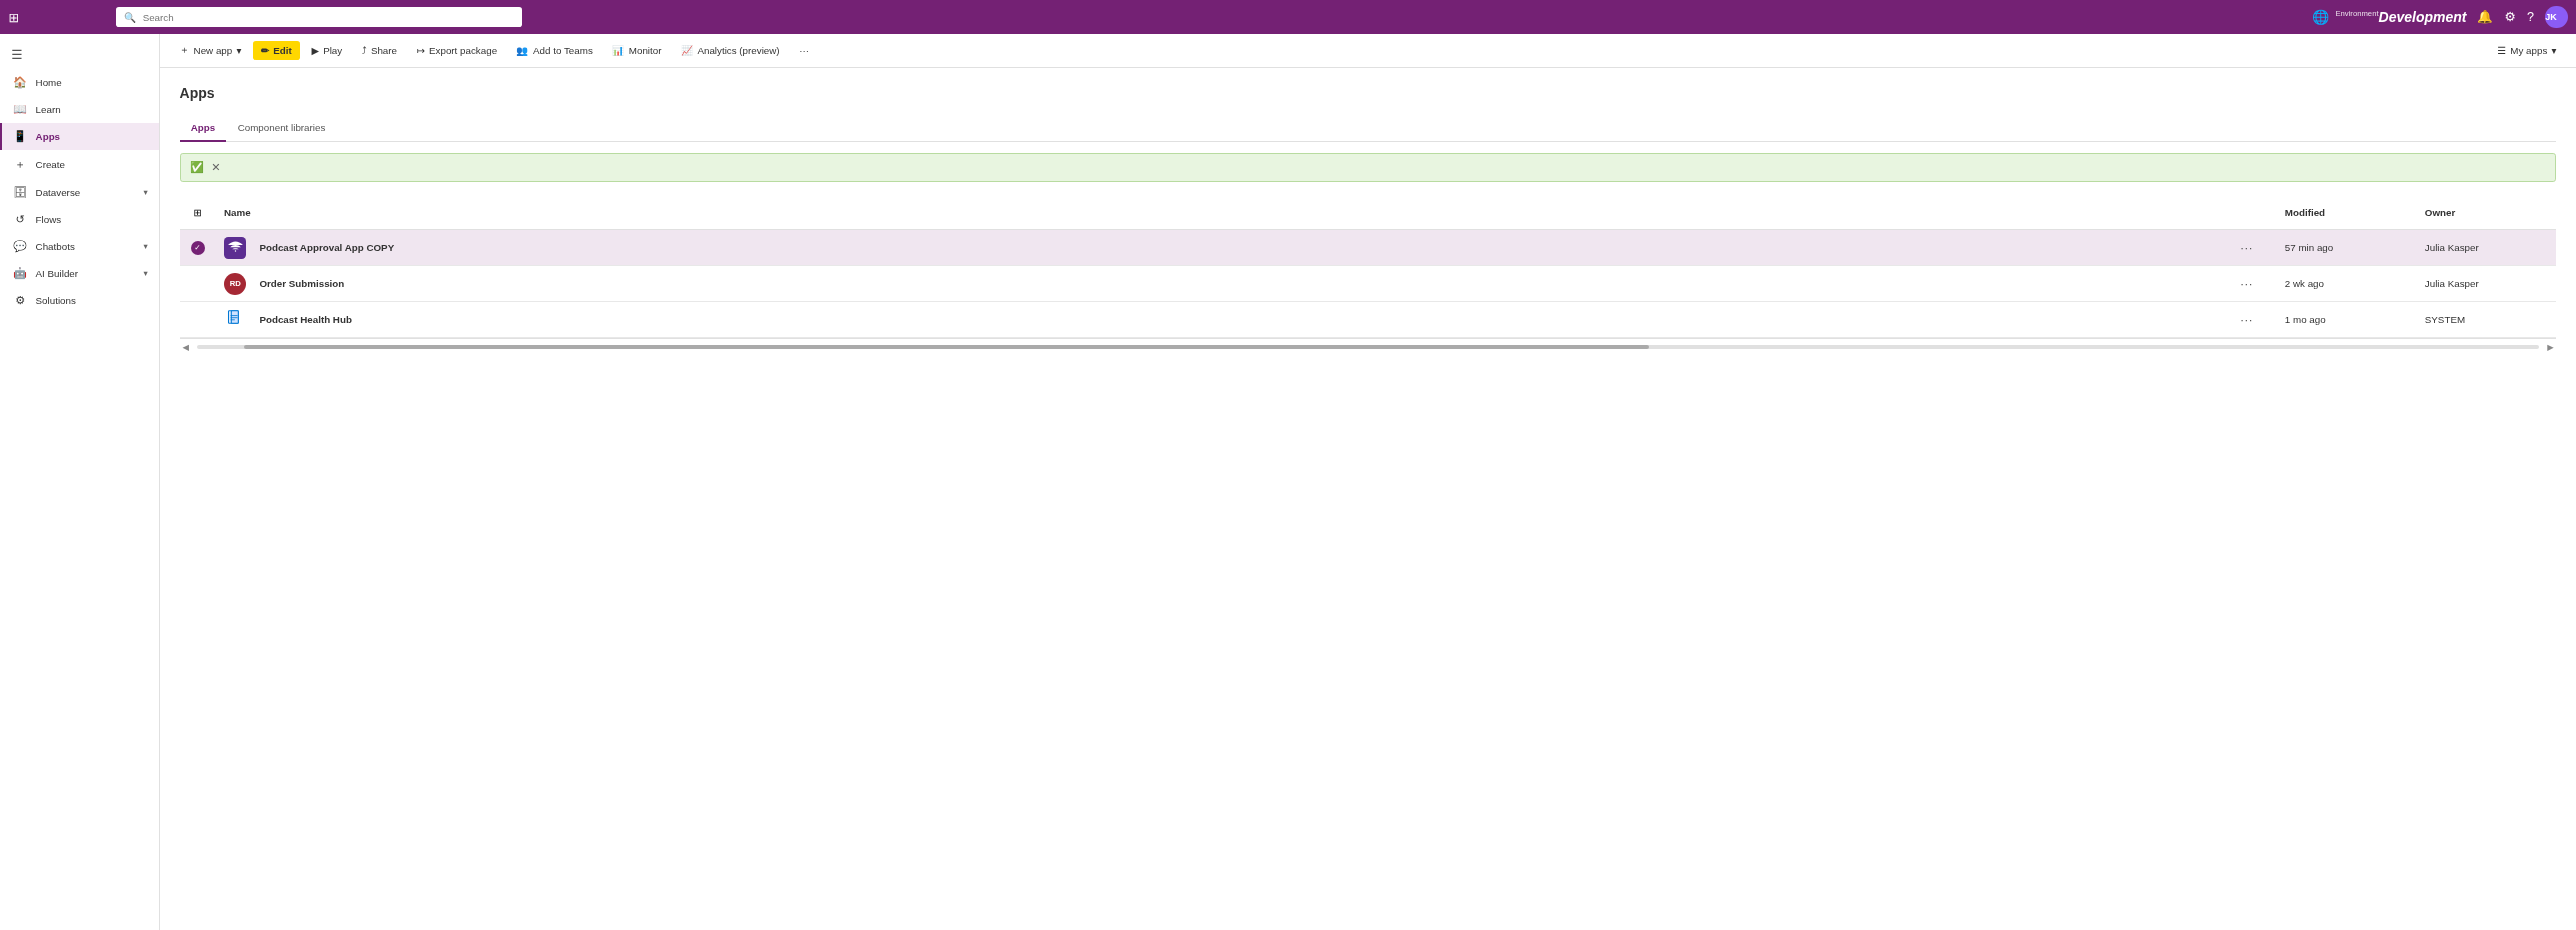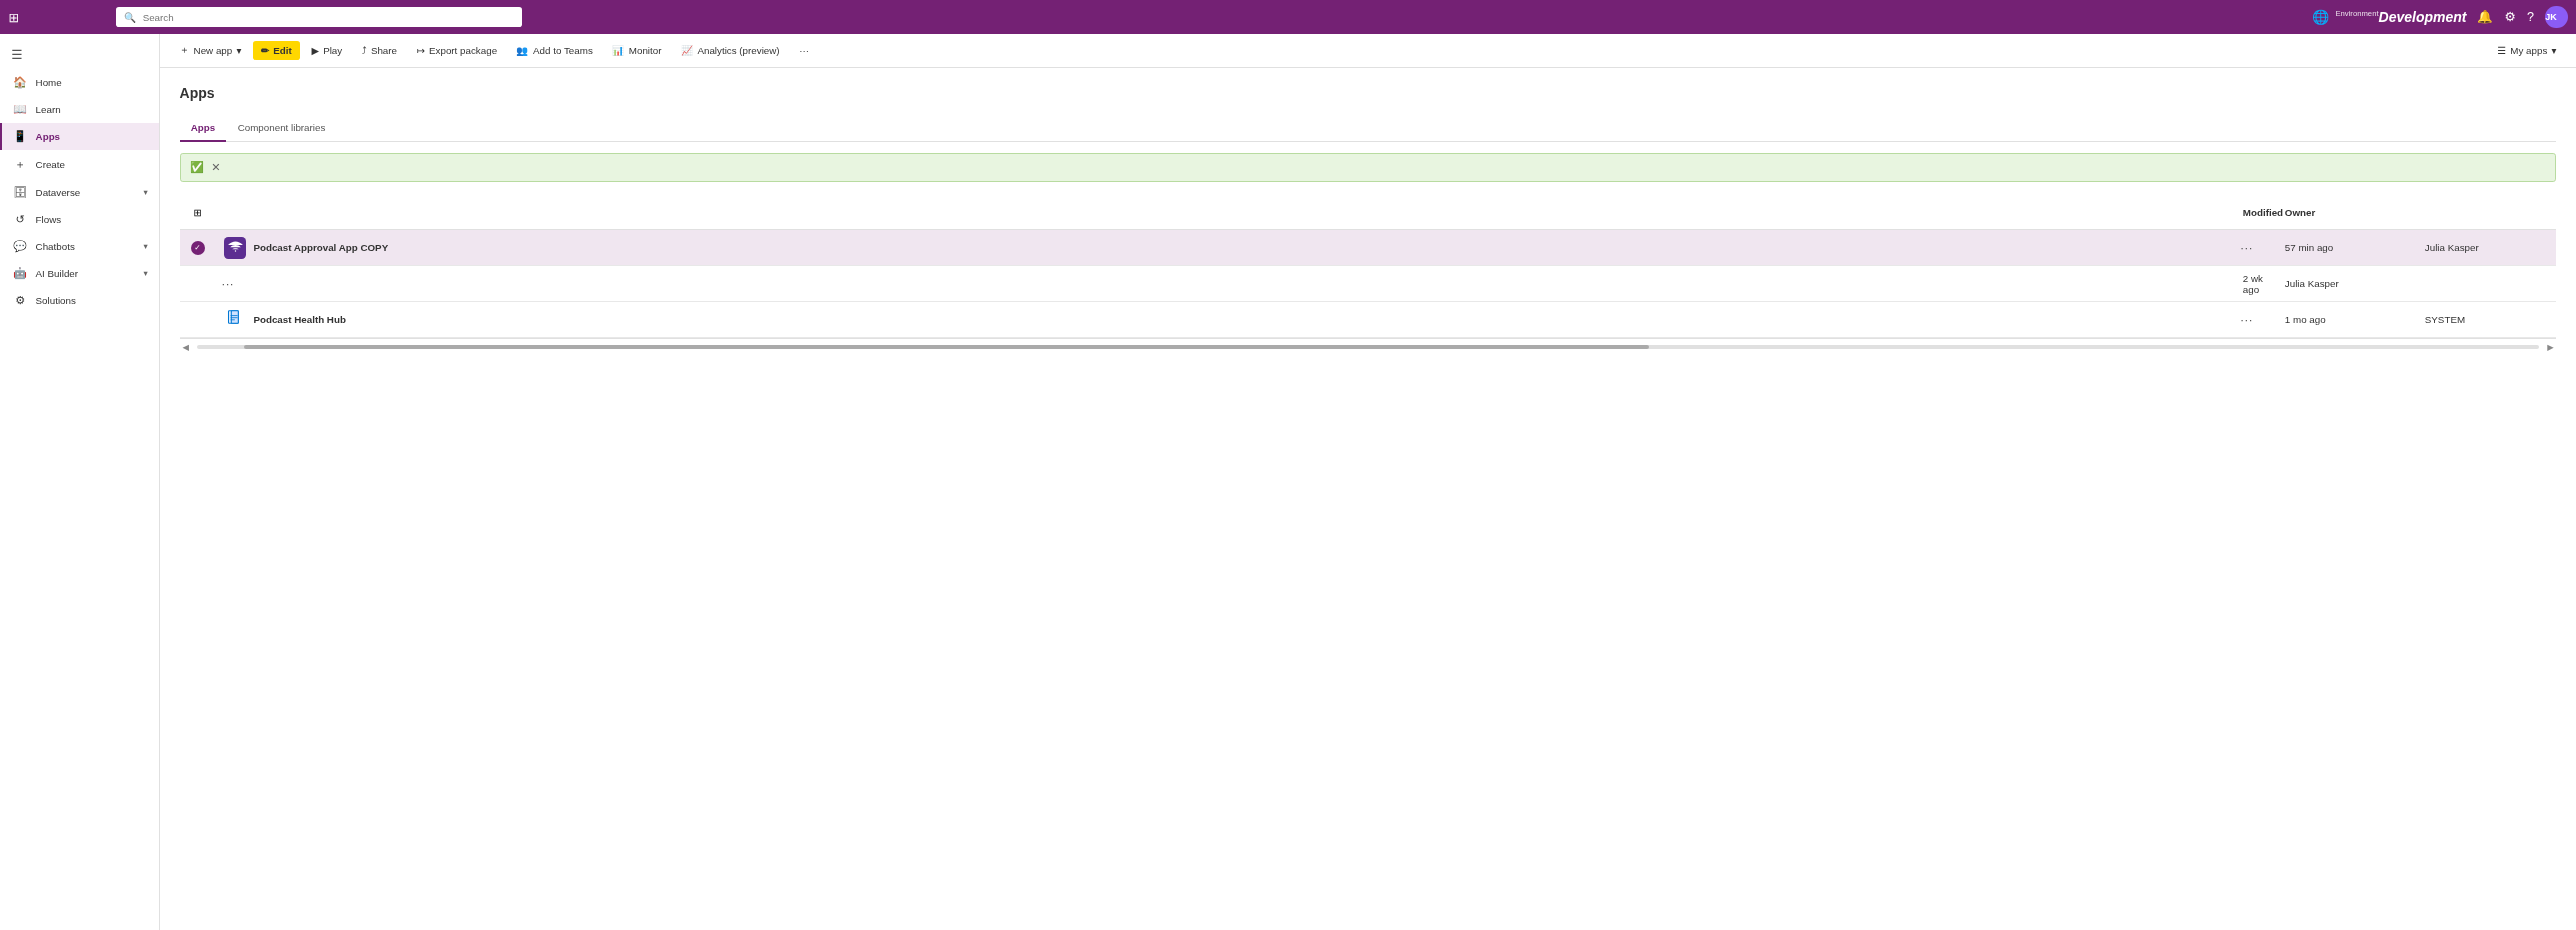--- a/index.html
+++ b/index.html
@@ -198,21 +198,21 @@
     .row-check {
       display: flex; align-items: center; justify-content: center;
     }
     .check-circle {
       width: 14px; height: 14px; border-radius: 50%;
       background: #742174;
       display: flex; align-items: center; justify-content: center;
       color: white; font-size: 7.7px;
     }
     .app-cell {
-      display: flex; align-items: center; gap: 7px;
+      display: flex; align-items: center; gap: 13px;
       padding: 5.6px 8.4px;
     }
     .app-icon {
       width: 22.4px; height: 22.4px; border-radius: 2.8px;
       display: flex; align-items: center; justify-content: center;
       font-size: 12.6px;
     }
     .app-icon.purple-wifi { background: #5c2d91; color: white; font-size: 9.8px; }
     .app-icon.red-circle {
       width: 22.4px; height: 22.4px; border-radius: 50%;
@@ -395,20 +395,21 @@
 
       <div class="success-banner">
         <span class="success-icon">✅</span>
         <span class="success-close">✕</span>
       </div>
 
       <div class="table-header">
         <div class="col-check">
           <span>⊞</span>
         </div>
+        <div class="col-header">Name</div>
         <div></div>
         <div class="col-header">Modified</div>
         <div class="col-header">Owner</div>
       </div>
 
       <div class="table-row selected">
         <div class="row-check">
           <div class="check-circle">✓</div>
         </div>
         <div class="app-cell">
@@ -419,20 +420,26 @@
           </div>
           <span class="app-name">Podcast Approval App COPY</span>
         </div>
         <div class="row-dots">···</div>
         <div class="col-modified">57 min ago</div>
         <div class="col-owner">Julia Kasper</div>
       </div>
 
       <div class="table-row">
         <div class="row-check"></div>
+        <div class="app-cell">
+          <div class="app-icon red-circle">
+            <span>RD</span>
+          </div>
+          <span class="app-name">Order Submission</span>
+        </div>
         <div class="row-dots">···</div>
         <div class="col-modified">2 wk ago</div>
         <div class="col-owner">Julia Kasper</div>
       </div>
 
       <div class="table-row">
         <div class="row-check"></div>
         <div class="app-cell">
           <div class="app-icon blue-doc">
             <svg width="17" height="19.6" viewBox="0 0 24 28" fill="none" xmlns="http://www.w3.org/2000/svg">

